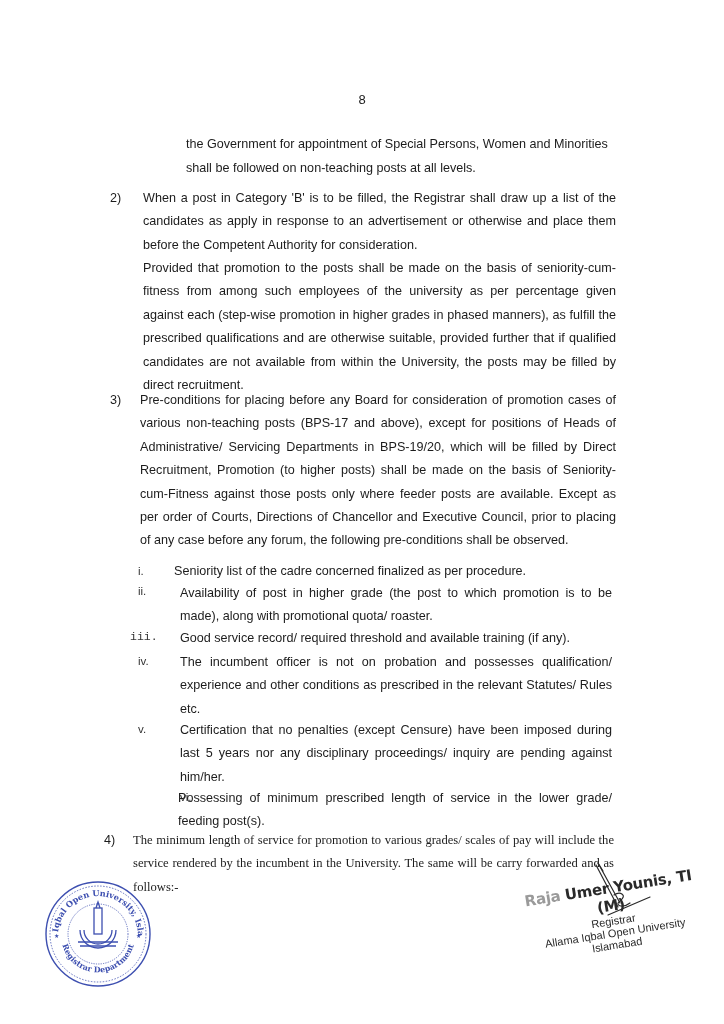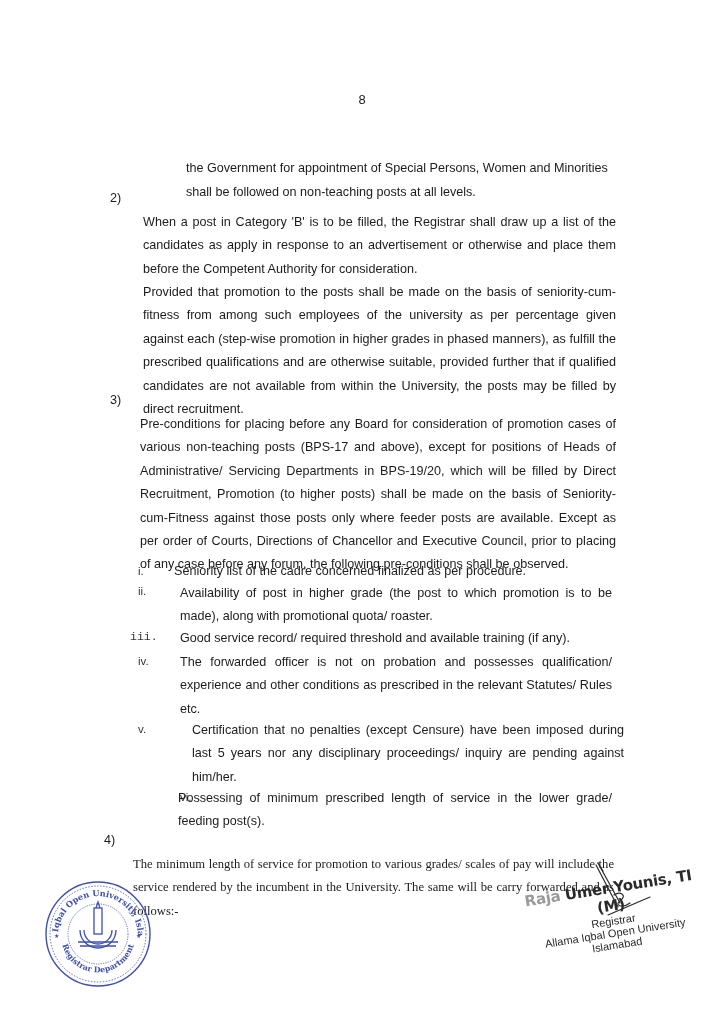--- a/index.html
+++ b/index.html
@@ -20,21 +20,20 @@
       position: absolute;
       top: 92px;
       left: 0;
       width: 100%;
       text-align: center;
       font-size: 13px;
     }
     .para {
       position: absolute;
       line-height: 23.4px;
-      margin-top: 24px;
     }
     .justify {
       text-align: justify;
       text-align-last: left;
     }
     .num {
       position: absolute;
       line-height: 23.4px;
     }
     .roman {
@@ -107,24 +106,24 @@
     <div class="roman" style="left:138px; top:560px;">i.</div>
     <div class="list-text justify" style="left:174px; top:560px; width:432px;">Seniority list of the cadre concerned finalized as per procedure.</div>
 
     <div class="roman" style="left:138px; top:580px;">ii.</div>
     <div class="list-text justify" style="left:180px; top:582px; width:432px;">Availability of post in higher grade (the post to which promotion is to be made), along with promotional quota/ roaster.</div>
 
     <div class="roman" style="left:130px; top:625px;font-family:Liberation Mono, monospace;">iii.</div>
     <div class="list-text justify" style="left:180px; top:627px; width:432px;">Good service record/ required threshold and available training (if any).</div>
 
     <div class="roman" style="left:138px; top:650px;">iv.</div>
-    <div class="list-text justify" style="left:180px; top:651px; width:432px;">The forwarded officer is not on probation and possesses qualification/ experience and other conditions as prescribed in the relevant Statutes/ Rules etc.</div>
+    <div class="list-text justify" style="left:180px; top:651px; width:432px;">The incumbent officer is not on probation and possesses qualification/ experience and other conditions as prescribed in the relevant Statutes/ Rules etc.</div>
 
     <div class="roman" style="left:138px; top:718px;">v.</div>
-    <div class="list-text justify" style="left:180px; top:719px; width:432px;margin-left:12px;">Certification that no penalties (except Censure) have been imposed during last 5 years nor any disciplinary proceedings/ inquiry are pending against him/her.</div>
+    <div class="list-text justify" style="left:180px; top:719px; width:432px;">Certification that no penalties (except Censure) have been imposed during last 5 years nor any disciplinary proceedings/ inquiry are pending against him/her.</div>
 
     <div class="roman" style="left:136px; top:786px;margin-left:44px;">vi.</div>
     <div class="list-text justify" style="left:178px; top:787px; width:434px;">Possessing of minimum prescribed length of service in the lower grade/ feeding post(s).</div>
   </div>
 
   <div class="num" style="left:104px; top:829px;">4)</div>
   <div class="para justify" style="left:133px; top:829px; width:481px;font-family:Liberation Serif, serif;">The minimum length of service for promotion to various grades/ scales of pay will include the service rendered by the incumbent in the University. The same will be carry forwarded and as follows:-</div>
 
   <svg class="stamp" viewBox="0 0 112 108">
     <defs>

